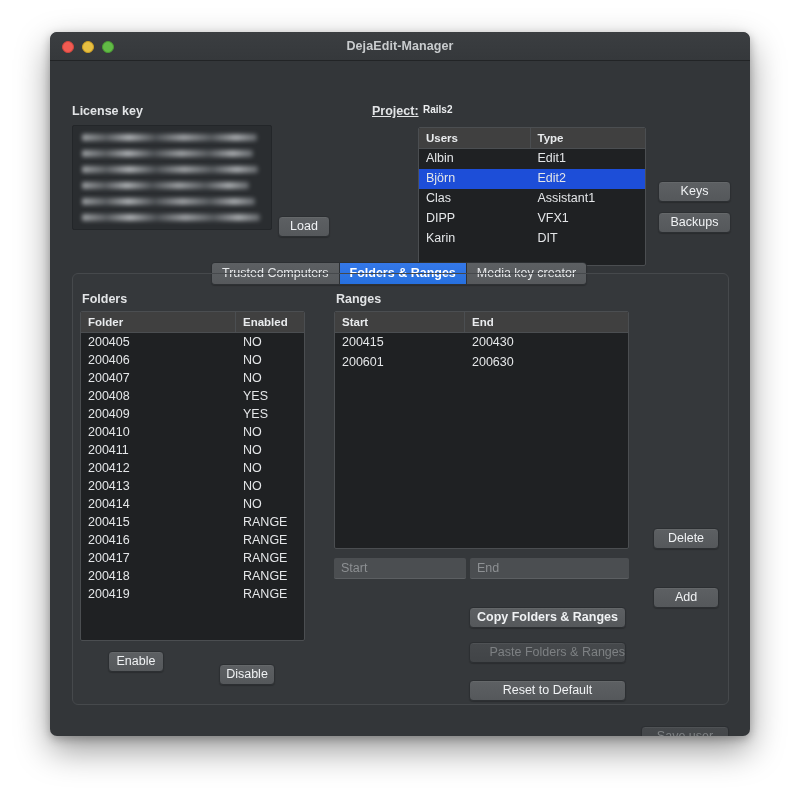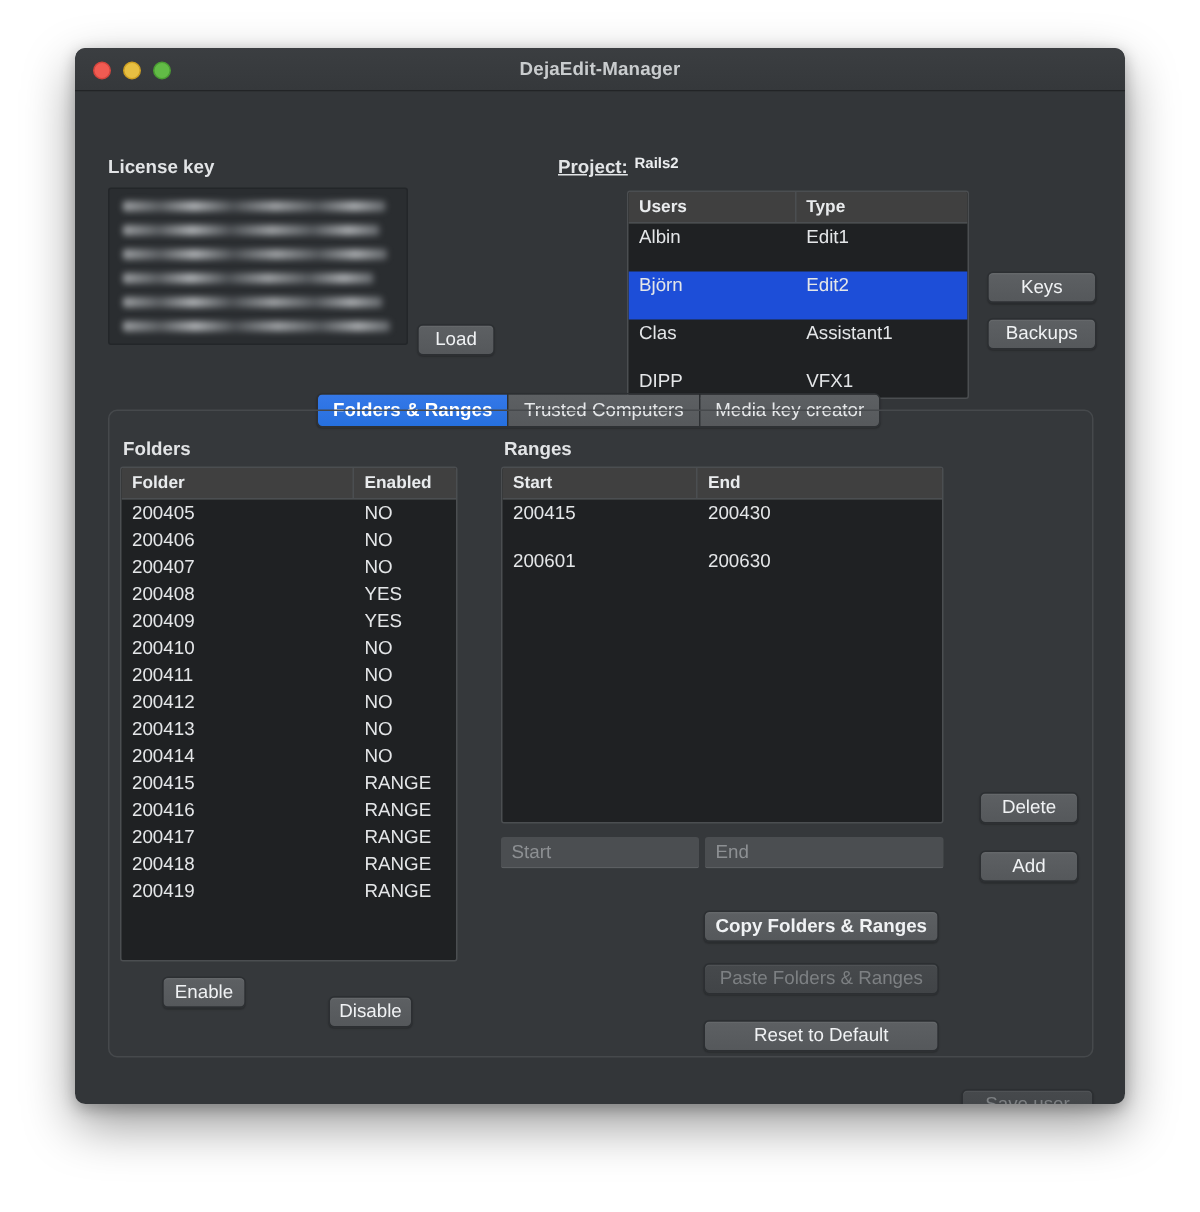--- a/index.html
+++ b/index.html
@@ -116,21 +116,21 @@
     border-bottom: 1px solid #4b4e51;
   }
   .tbl-head .th {
     font-size: 11.5px; font-weight: bold; color: #e9ebed;
     line-height: 21px; padding-left: 7px;
     border-right: 1px solid #4b4e51;
     overflow: hidden; white-space: nowrap;
   }
   .tbl-head .th:last-child { border-right: none; }
   .tbl-body { position: relative; }
-  .trow { display: flex; height: 32px; }
+  .trow { display: flex; height: 20px; }
   .trow .td {
     font-size: 12.5px; color: #e4e6e8; line-height: 18px;
     padding-left: 7px; overflow: hidden; white-space: nowrap;
   }
   .trow.sel { background: #1d4ed8; }
 
   #users-table .th.c1, #users-table .td.c1 { width: 112px; }
   #users-table .th.c2, #users-table .td.c2 { width: 115px; }
 
   
@@ -234,24 +234,24 @@
     font-size: 12.5px;
     font-family: "Liberation Sans", sans-serif;
     padding: 0 7px;
     outline: none;
   }
   .inp::placeholder { color: #8d9093; }
   #inp-start { left: 284px; top: 497px; width: 132px; }
   #inp-end   { left: 420px; top: 497px; width: 159px; }
 
   #btn-delete { left: 603px; top: 467px; width: 66px; height: 21px; line-height: 19px; }
-  #btn-add    { left: 603px; top: 506px; width: 66px; height: 21px; line-height: 19px; text-align: center; }
+  #btn-add    { left: 603px; top: 526px; width: 66px; height: 21px; line-height: 19px; text-align: center; }
 
   #btn-copy   { left: 419px; top: 546px; width: 157px; height: 21px; line-height: 19px; font-weight: bold; }
-  #btn-paste  { left: 419px; top: 581px; width: 157px; height: 21px; line-height: 19px; }
+  #btn-paste  { left: 419px; top: 581px; width: 157px; height: 21px; line-height: 19px; text-align: right; }
   #btn-reset  { left: 419px; top: 619px; width: 157px; height: 21px; line-height: 19px; }
 
   
   #btn-save { left: 591px; top: 665px; width: 88px; height: 21px; line-height: 19px; }
 </style>
 </head>
 <body>
 
 <div id="window">
 
@@ -295,29 +295,33 @@
             <div class="td c2">Edit2</div>
           </div>
           <div class="trow">
             <div class="td c1">Clas</div>
             <div class="td c2">Assistant1</div>
           </div>
           <div class="trow">
             <div class="td c1">DIPP</div>
             <div class="td c2">VFX1</div>
           </div>
+          <div class="trow">
+            <div class="td c1">Karin</div>
+            <div class="td c2">DIT</div>
+          </div>
         </div>
     </div>
 
     <button class="btn" id="btn-keys">Keys</button>
     <button class="btn" id="btn-backups">Backups</button>
 
     <div id="tabbar">
+        <div class="tab">Trusted Computers</div>
         <div class="tab active">Folders &amp; Ranges</div>
-        <div class="tab">Trusted Computers</div>
         <div class="tab">Media key creator</div>
       </div>
 
     <div id="groupbox"></div>
 
     <div class="sec-label" id="folders-label">Folders</div>
     <div id="folders-table">
       <div class="tbl-head">
         <div class="th c1">Folder</div>
         <div class="th c2">Enabled</div>

